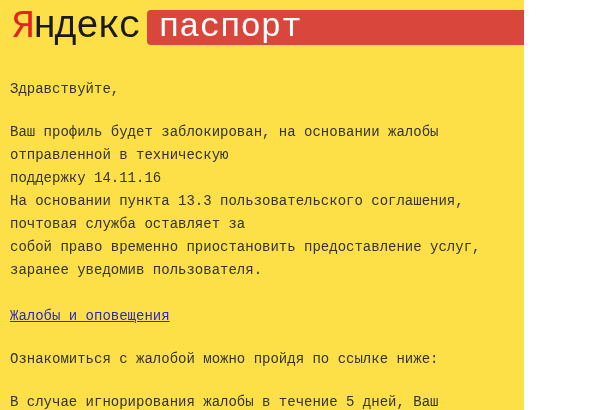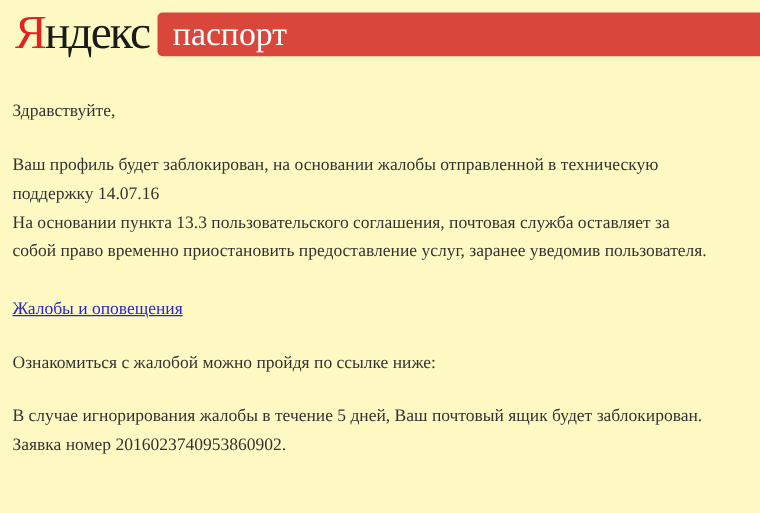--- a/index.html
+++ b/index.html
@@ -2,25 +2,25 @@
 <html style="--banner_red: #d8463c; --logo_red: #e32222; --text: #333333; --link_blue: #2828cc;"><head>
 <meta charset="utf-8">
 <style>
   html, body {
     margin: 0;
     padding: 0;
     background: #ffffff;
   }
   .page {
     position: relative;
-    width: 608px;
+    width: 524px;
     height: 410px;
-    background: #fef9c3;
+    background: #fde047;
     overflow: hidden;
-    font-family: Liberation Serif, serif;
+    font-family: Liberation Mono, monospace;
   }
   
   .header {
     display: flex;
     align-items: stretch;
     height: 35px;
     margin: 10px 0 0 10px;
   }
   .logo {
     flex: 0 0 auto;
@@ -35,21 +35,21 @@
   }
   .logo .logo-red {
     color: var(--logo_red, #e32222);
   }
   .banner {
     flex: 1 1 auto;
     margin-left: 7px;
     background: var(--banner_red, #d8463c);
     border-radius: 4px 0 0 4px;
     color: #ffffff;
-    font-size: 27px;
+    font-size: 34px;
     line-height: 34px;
     padding-left: 12px;
     white-space: nowrap;
     overflow: hidden;
   }
   
   .message {
     margin: 33px 10px 0 10px;
     font-size: 14px;
     line-height: 23px;
@@ -80,21 +80,21 @@
     <div class="logo">
       <span class="logo-red">Я</span><span>ндекс</span>
     </div>
     <div class="banner">паспорт</div>
   </div>
 
   <div class="message">
     <div class="block first">Здравствуйте,</div>
 
     <div class="block">Ваш профиль будет заблокирован, на основании жалобы отправленной в техническую
-поддержку 14.07.16
+поддержку 14.11.16
 На основании пункта 13.3 пользовательского соглашения, почтовая служба оставляет за
 собой право временно приостановить предоставление услуг, заранее уведомив пользователя.</div>
 
     <div class="block tight">
       <a class="complaint-link">Жалобы и оповещения</a>
     </div>
 
     <div class="block">Ознакомиться с жалобой можно пройдя по ссылке ниже:</div>
 
     <div class="block">В случае игнорирования жалобы в течение 5 дней, Ваш почтовый ящик будет заблокирован.

